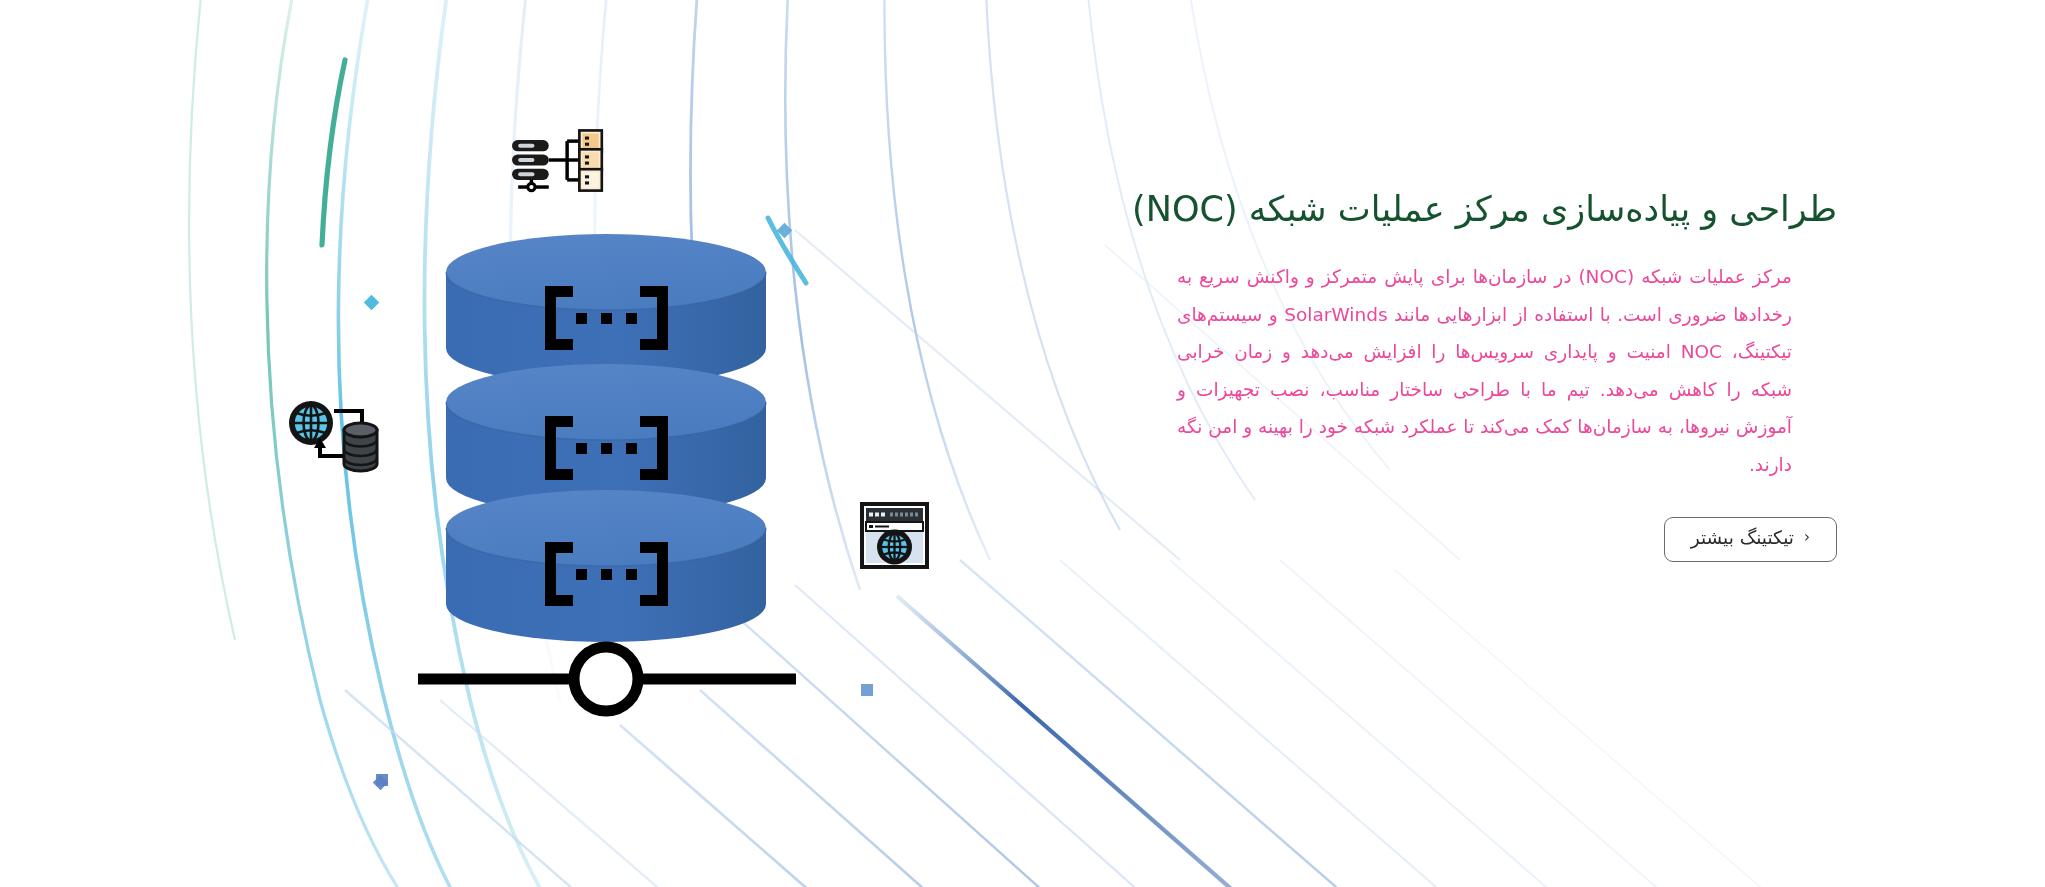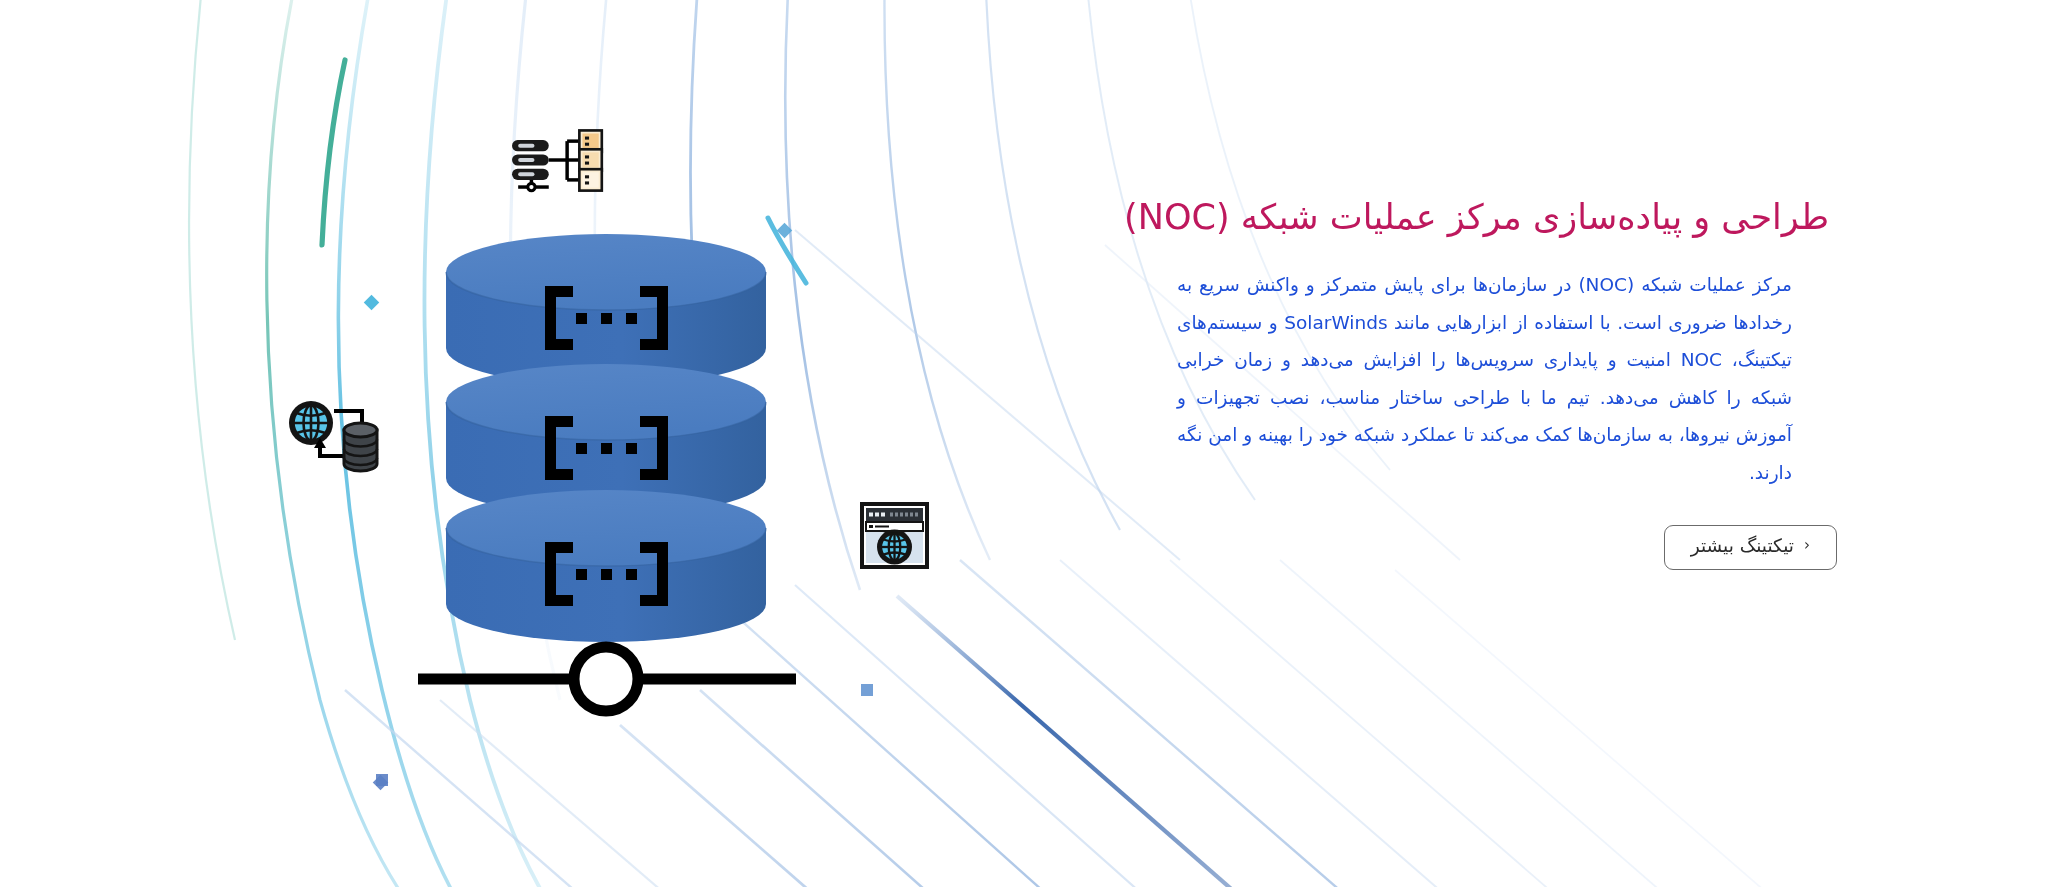--- a/index.html
+++ b/index.html
@@ -36,34 +36,34 @@
   
   #content{
     position:absolute;
     top:186px;
     right:208px;
     width:660px;
     text-align:right;
     direction:rtl;
   }
   #page-title{
-    margin:8px;
+    margin:0;
     font-size:35px;
     font-weight:400;
     line-height:1.32;
-    color:#be185d;
+    color:#14532d;
     letter-spacing:0px;
     white-space:nowrap;
     transform:translateX(0px);
   }
   #body-copy{
     margin:26px 0 0 0;
     font-size:18.5px;
     line-height:2.03;
-    color:#1d4ed8;
+    color:#ec4899;
     text-align:justify;
     text-align-last:right;
     direction:rtl;
     width:615px;
     margin-right:auto;
     margin-left:0;
   }
   #cta-row{
     margin-top:34px;
     display:flex;

